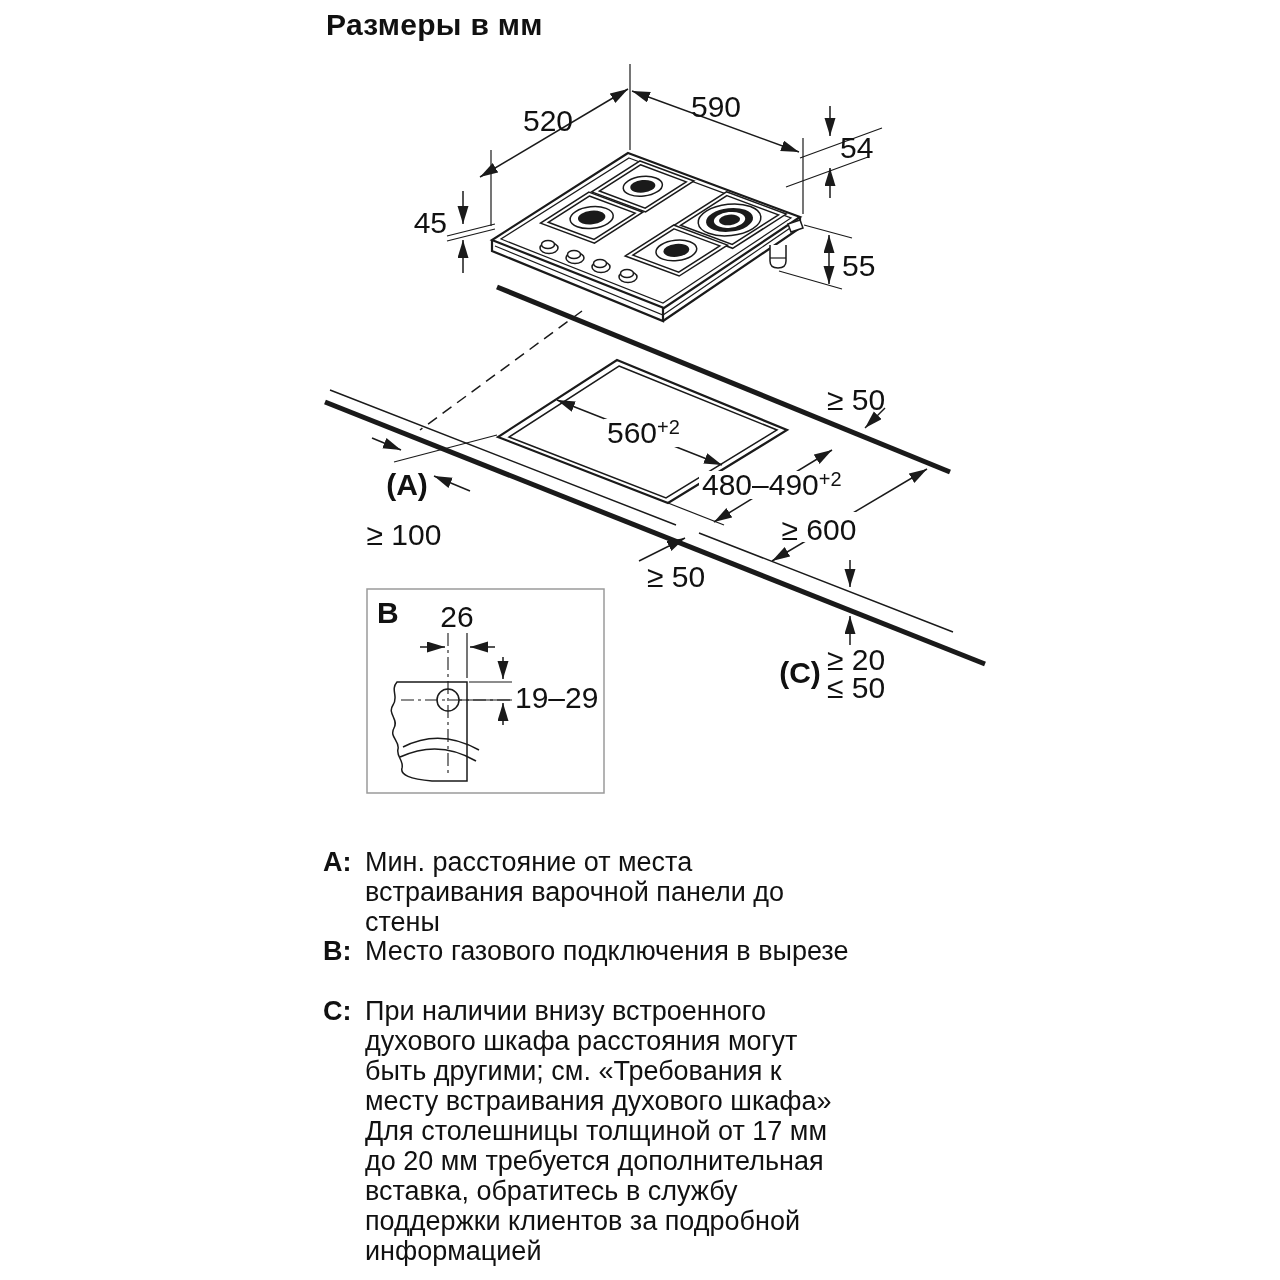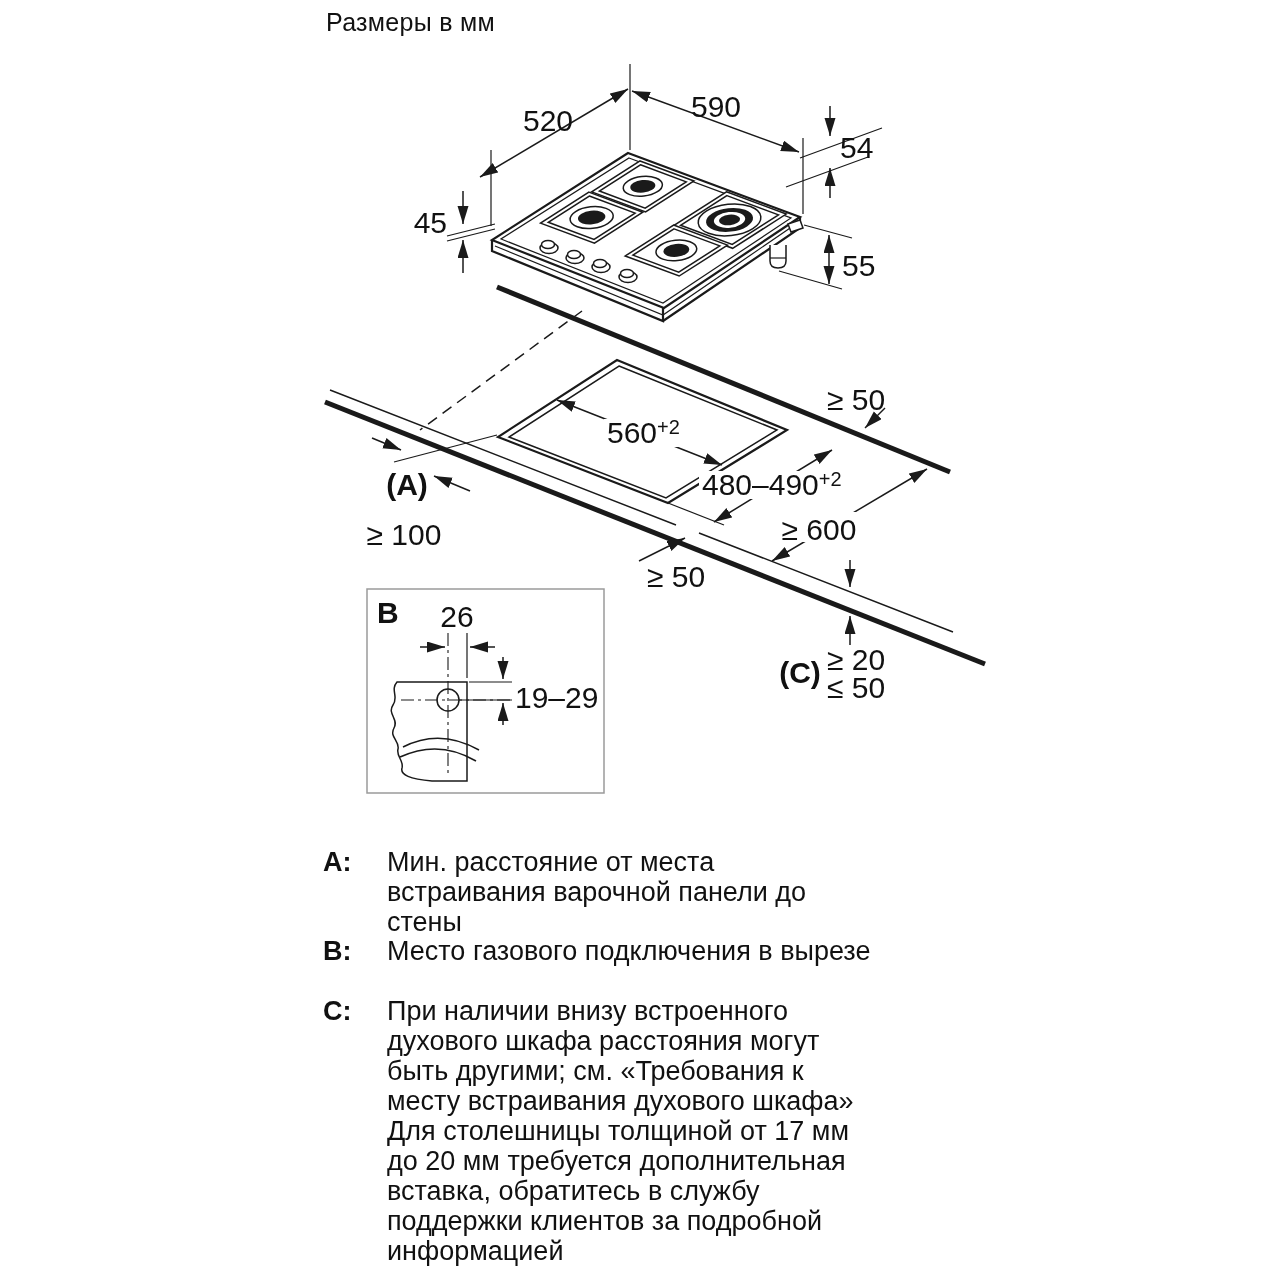--- a/index.html
+++ b/index.html
@@ -1,34 +1,34 @@
 <!DOCTYPE html>
 <html><head>
 <meta charset="utf-8">
 <style>
   html,body{margin:0;padding:0;background:#fff;}
   .page{position:relative;width:1280px;height:1280px;background:#fff;overflow:hidden;
         font-family:"Liberation Sans",sans-serif;color:#111;}
-  .title{position:absolute;left:326px;top:8px;font-size:25px;font-weight:400;letter-spacing:.3px;}
+  .title{position:absolute;left:326px;top:8px;font-size:30px;font-weight:700;letter-spacing:.3px;}
   svg{position:absolute;left:0;top:0;}
   svg .ln{stroke:#1a1a1a;fill:none;stroke-width:1.5px;}
   svg .thin{stroke-width:1.2px;}
   svg .med{stroke-width:2.2px;}
   svg .thick{stroke-width:5px;}
   svg .wh{fill:#ffffff;}
   svg .dk{fill:#1a1a1a;stroke:none;}
   svg .dash{stroke-dasharray:11 7;}
   svg .dashdot{stroke-dasharray:13 4 3 4;stroke-width:1.1px;}
   svg .gray{stroke:#9a9a9a;}
   svg text{font-family:"Liberation Sans",sans-serif;font-size:30px;fill:#111;}
   svg text.b{font-weight:bold;}
   svg tspan.sup{font-size:20px;}
   .legend-item{position:absolute;left:323px;display:flex;font-size:27px;line-height:30px;}
   .legend-key{font-weight:bold;width:42px;flex:0 0 42px;}
-  .legend-text{white-space:pre-line;margin-left:22px;}
+  .legend-text{white-space:pre-line;}
 </style>
 </head>
 <body>
 
 <div class="page">
 
   <div class="title">Размеры в мм</div>
 
   <svg width="1280" height="1280" viewBox="0 0 1280 1280">
     <defs>

